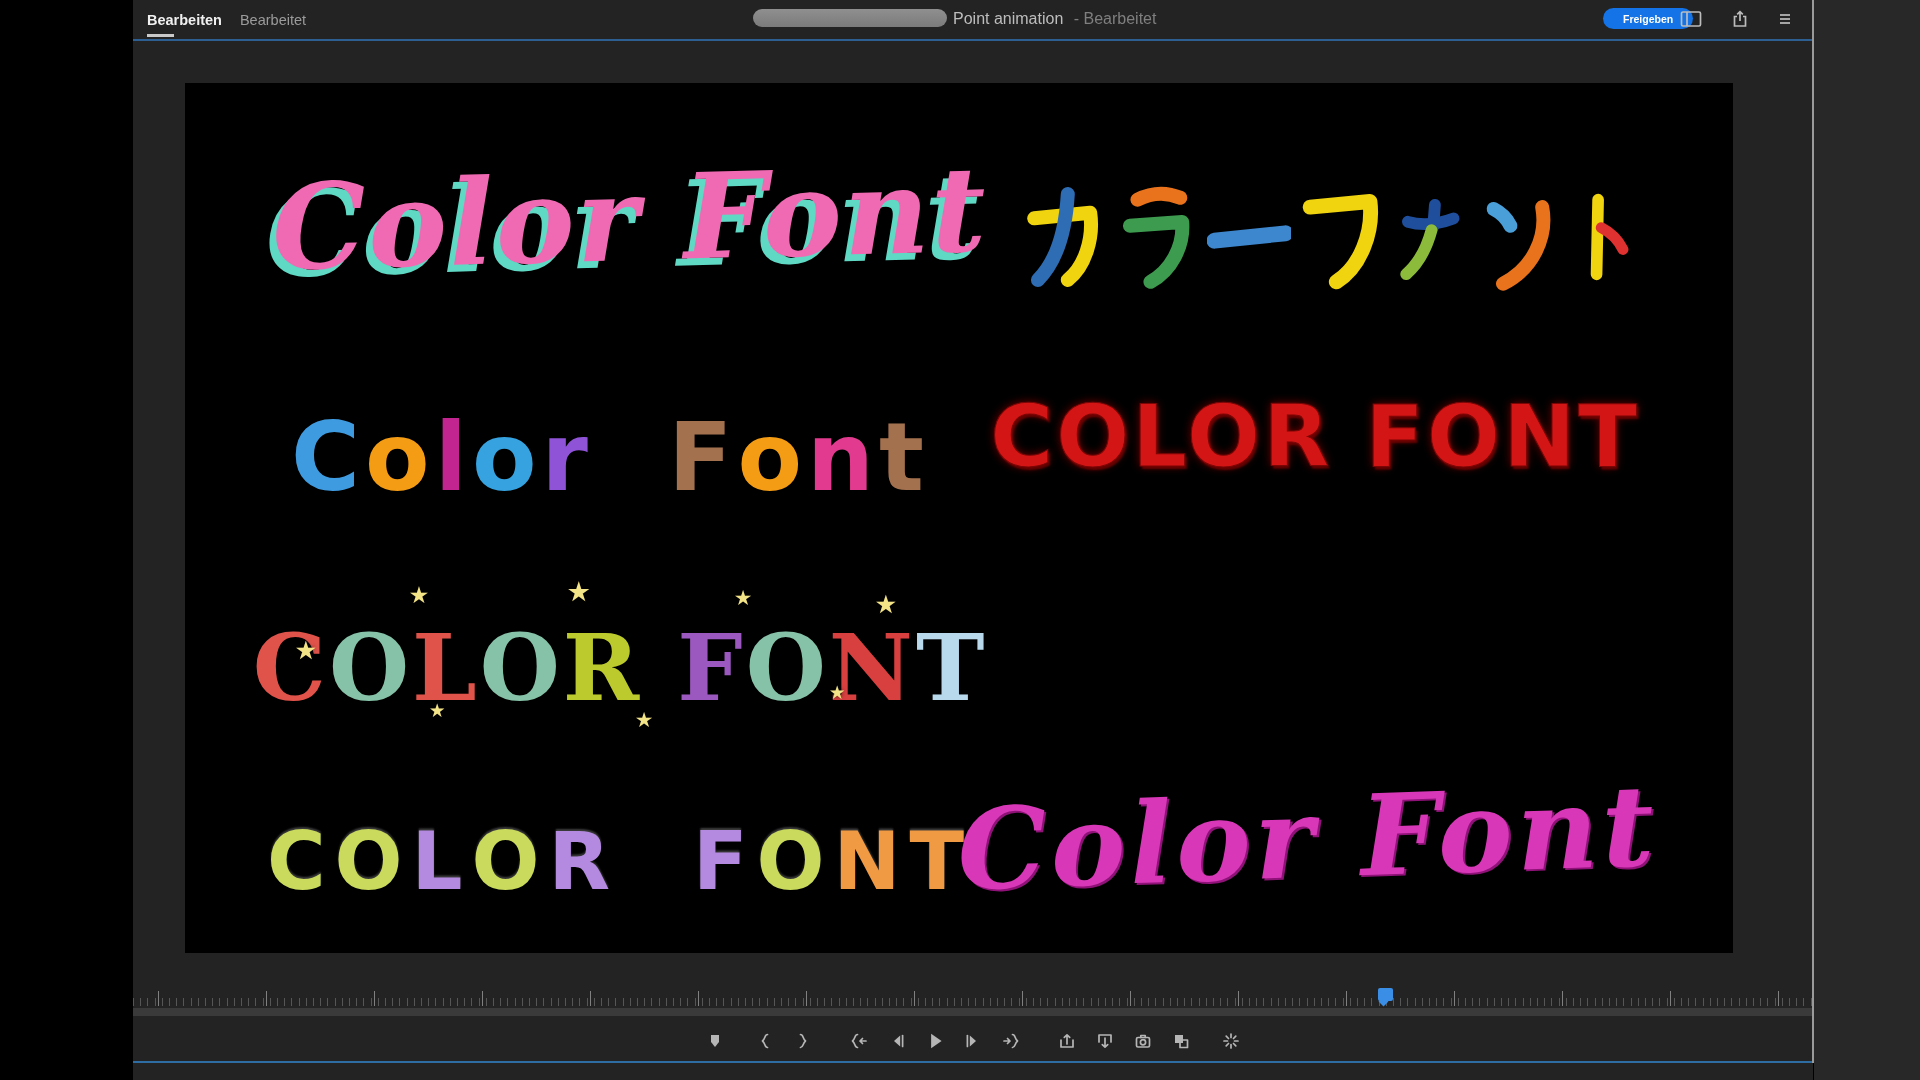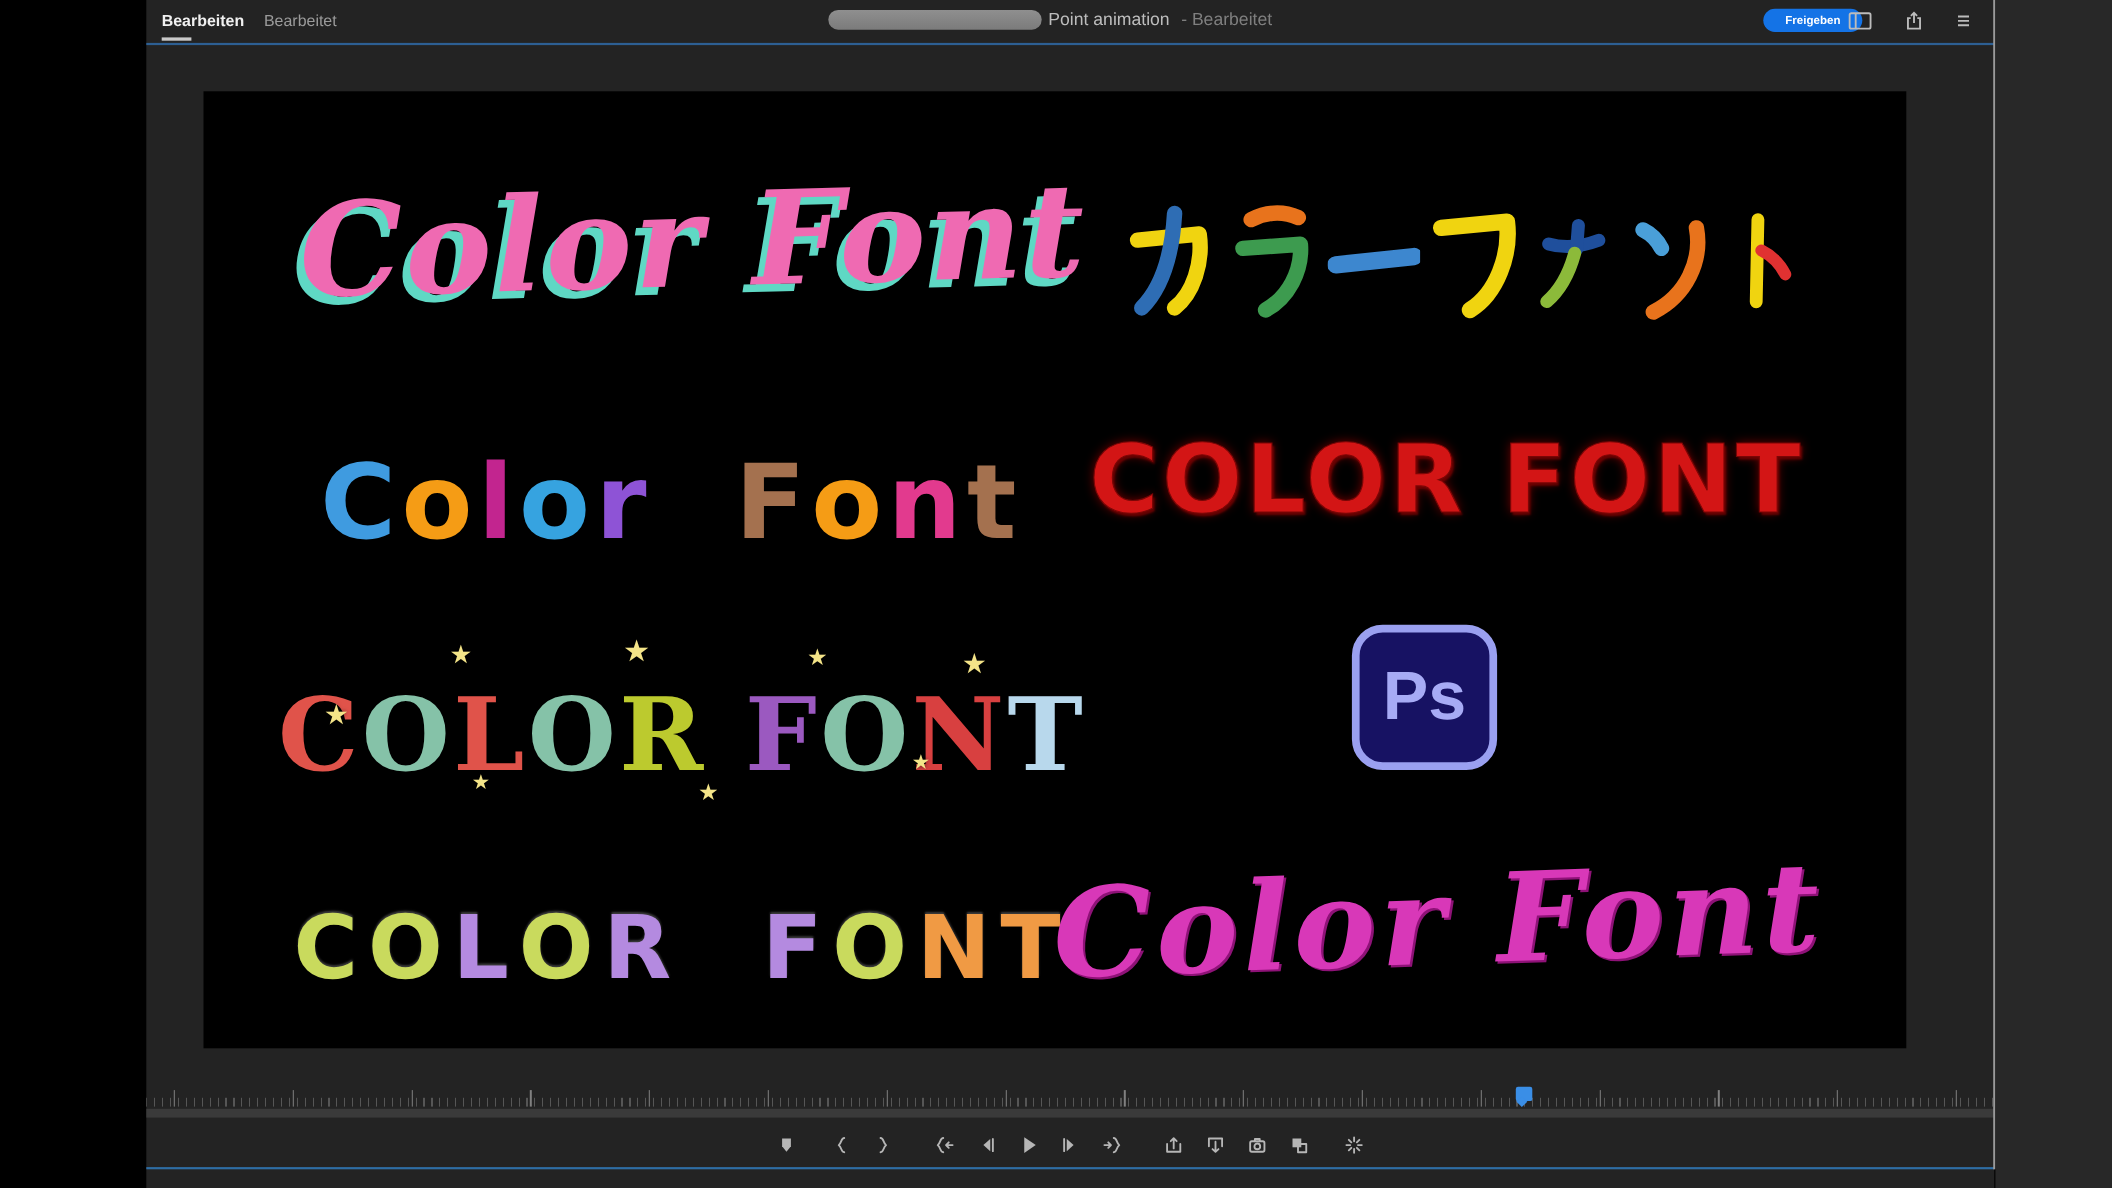--- a/index.html
+++ b/index.html
@@ -154,21 +154,20 @@
         <span class="star" style="left:100px;top:-20px;font-size:20px;">★</span>
         <span class="star" style="left:258px;top:-26px;font-size:24px;">★</span>
         <span class="star" style="left:425px;top:-16px;font-size:18px;">★</span>
         <span class="star" style="left:566px;top:-12px;font-size:22px;">★</span>
         <span class="star" style="left:120px;top:98px;font-size:16px;">★</span>
         <span class="star" style="left:326px;top:106px;font-size:18px;">★</span>
         <span class="star" style="left:520px;top:80px;font-size:16px;">★</span>
       </div>
 
       <div class="cell adobe-row" style="left:845px;top:478px;width:530px;height:145px;">
-        <div class="adobe-badge">Ps</div>
       </div>
 
       <div class="cell puffy-letters" style="left:125px;top:728px;width:620px;height:100px;"><span style="color: rgb(201, 218, 93);">C</span><span style="color: rgb(201, 218, 93);">O</span><span style="color: rgb(180, 138, 224);">L</span><span style="color: rgb(201, 218, 93);">O</span><span style="color: rgb(180, 138, 224);">R</span><span>  </span><span style="color: rgb(180, 138, 224);">F</span><span style="color: rgb(201, 218, 93);">O</span><span style="color: rgb(240, 154, 68);">N</span><span style="color: rgb(240, 154, 68);">T</span></div>
 
       <div class="cell script-magenta" style="left: 850px; top: 672px; width: 545px; height: 165px; color: rgb(216, 56, 184);">Color Font</div>
     </div>
 
     <div class="ruler">
       <div class="ticks-major"></div>
       <div class="ticks-minor"></div>

